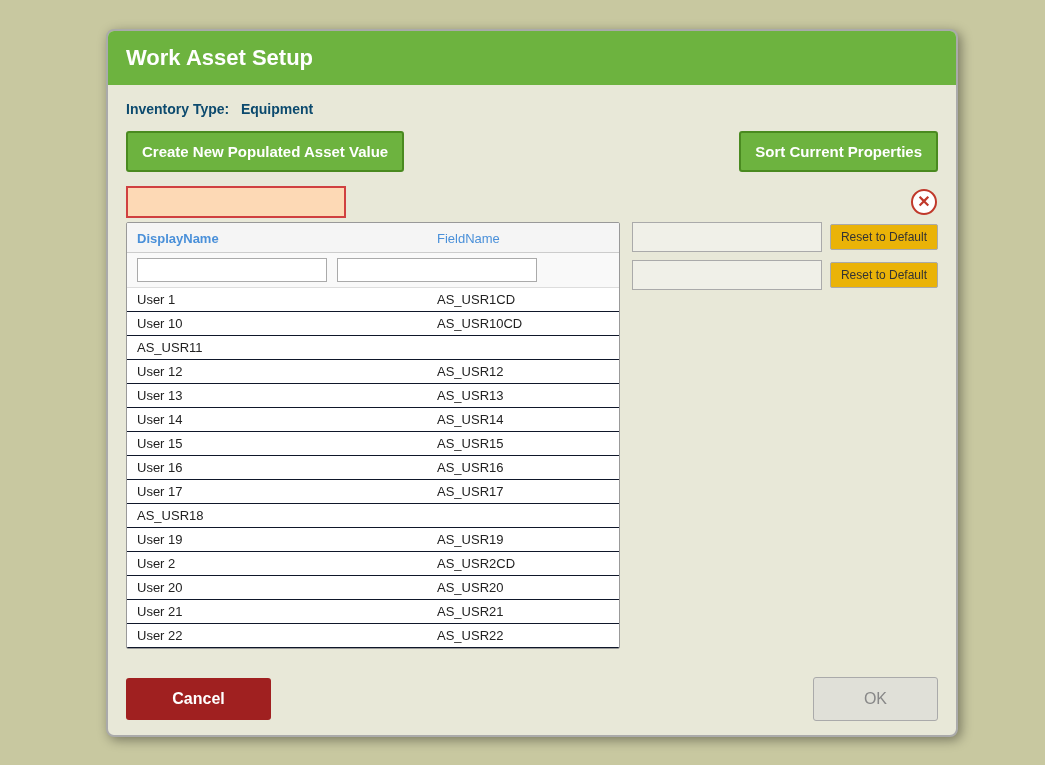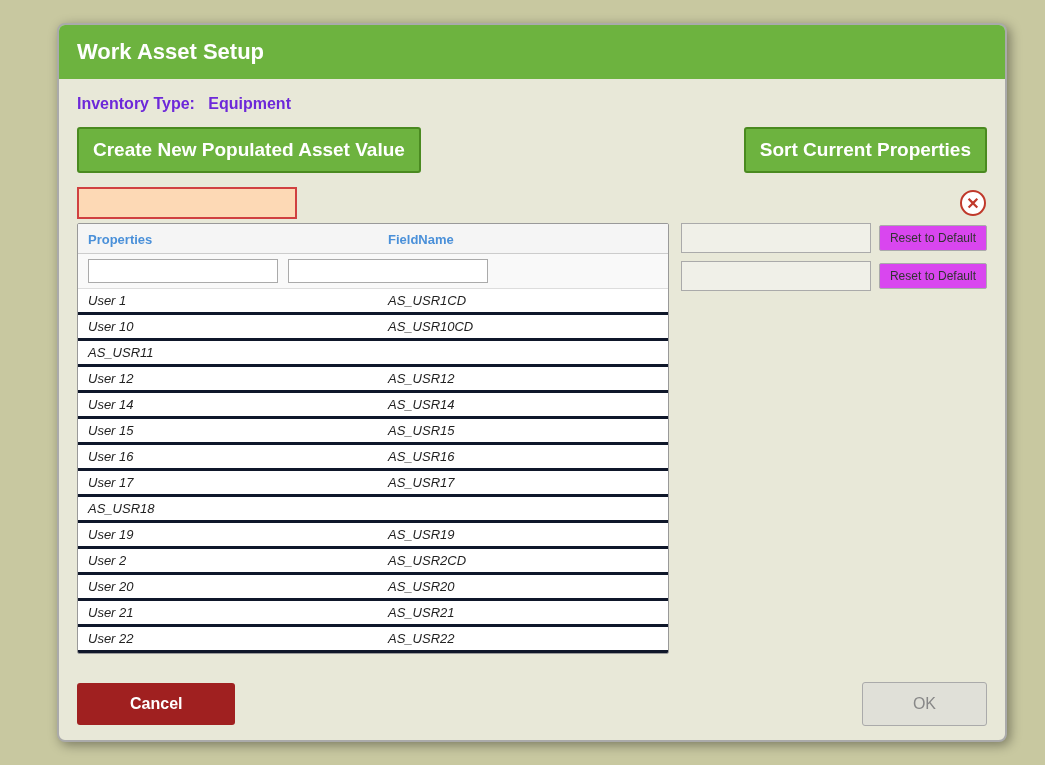--- a/index.html
+++ b/index.html
@@ -7,58 +7,58 @@
       background: #c8c8a0;
       font-family: Arial, sans-serif;
       font-size: 13px;
       display: flex;
       justify-content: center;
       align-items: center;
       width: 1045px;
       height: 765px;
     }
     .dialog {
-      width: 950px;
+      width: 852px;
       background: #e8e8d8;
       border: 2px solid #aaa;
       border-radius: 8px;
       overflow: hidden;
       box-shadow: 3px 3px 12px rgba(0,0,0,0.4);
       margin-left: 19px;
     }
     .dialog-header {
       background: #6db33f;
       padding: 14px 18px;
       color: white;
       font-size: 22px;
       font-weight: bold;
     }
     .dialog-body {
       padding: 16px 18px;
     }
     .inventory-row {
       margin-bottom: 14px;
-      font-size: 16px;
-      color: #6d28d9;
+      font-size: 14px;
+      color: #0c4a6e;
     }
     .inventory-row span {
       font-weight: bold;
     }
     .top-buttons-row {
       display: flex;
       justify-content: space-between;
       align-items: center;
       margin-bottom: 14px;
     }
     .btn-green {
       background: #6db33f;
       color: white;
       border: 2px solid #4a8a20;
       padding: 10px 14px;
-      font-size: 19px;
+      font-size: 15px;
       font-weight: bold;
       cursor: pointer;
       border-radius: 3px;
     }
     .input-row {
       display: flex;
       align-items: center;
       margin-bottom: 4px;
       gap: 8px;
     }
@@ -114,21 +114,21 @@
       background: #f5f5f5;
     }
     .col-display {
       width: 300px;
       color: #4a90d9;
       font-weight: bold;
       font-size: 13px;
     }
     .col-field {
       color: #4a90d9;
-      font-weight: bold;
+      font-weight: normal;
       font-size: 13px;
       text-align: right;
     }
     .filter-row {
       display: flex;
       padding: 5px 10px;
       border-bottom: 1px solid #ddd;
       background: #f9f9f9;
       gap: 10px;
     }
@@ -145,24 +145,23 @@
       border: 1px solid #aaa;
       padding: 2px 4px;
       font-size: 12px;
     }
     .list-container {
       max-height: 380px;
       overflow-y: scroll;
     }
     .list-row {
       display: flex;
-      border-bottom: 3px solid #0f172a;
+      border-bottom: 1px solid #0f172a;
       cursor: pointer;
       padding: 4px 10px;
-      font-style: italic;
     }
     .list-row .display-val {
       width: 300px;
       color: #222;
       font-size: 13px;
     }
     .list-row .field-val {
       color: #222;
       font-size: 13px;
     }
@@ -179,40 +178,40 @@
     }
     .right-text-input {
       flex: 1;
       height: 30px;
       border: 1px solid #aaa;
       background: #f0f0e8;
       padding: 2px 6px;
       font-size: 13px;
     }
     .btn-reset {
-      background: #d946ef;
+      background: #eab308;
       color: #333;
       border: 1px solid #aaa;
       padding: 5px 10px;
       font-size: 12px;
       cursor: pointer;
       white-space: nowrap;
       border-radius: 2px;
     }
     .dialog-footer {
       display: flex;
       justify-content: space-between;
       align-items: center;
       padding: 12px 18px 14px 18px;
     }
     .btn-cancel {
       background: #a02020;
       color: white;
       border: none;
-      padding: 12px 53px;
+      padding: 12px 40px;
       font-size: 16px;
       font-weight: bold;
       cursor: pointer;
       border-radius: 3px;
       min-width: 145px;
     }
     .btn-ok {
       background: #e0e0d8;
       color: #888;
       border: 1px solid #aaa;
@@ -257,21 +256,21 @@
           <span>✕</span>
         </div>
       </button>
     </div>
 
     <div class="main-content-row">
 
       <div class="dropdown-panel">
 
         <div class="dropdown-header">
-          <div class="col-display">Properties</div>
+          <div class="col-display">DisplayName</div>
           <div class="col-field">FieldName</div>
         </div>
 
         <div class="filter-row">
           <input class="filter-input" type="text" value="" style="">
           <input class="filter-input-field" type="text" value="" style="">
         </div>
 
         <div class="list-container" id="dropdown-list">
         <div class="list-row">
@@ -281,20 +280,24 @@
             <div class="list-row">
               <div class="display-val">User 10</div>
               <div class="field-val">AS_USR10CD</div>
             </div>
             <div class="list-row">
               <div class="field-val">AS_USR11</div>
             </div>
             <div class="list-row">
               <div class="display-val">User 12</div>
               <div class="field-val">AS_USR12</div>
+            </div>
+            <div class="list-row">
+              <div class="display-val">User 13</div>
+              <div class="field-val">AS_USR13</div>
             </div>
             <div class="list-row">
               <div class="display-val">User 14</div>
               <div class="field-val">AS_USR14</div>
             </div>
             <div class="list-row">
               <div class="display-val">User 15</div>
               <div class="field-val">AS_USR15</div>
             </div>
             <div class="list-row">

